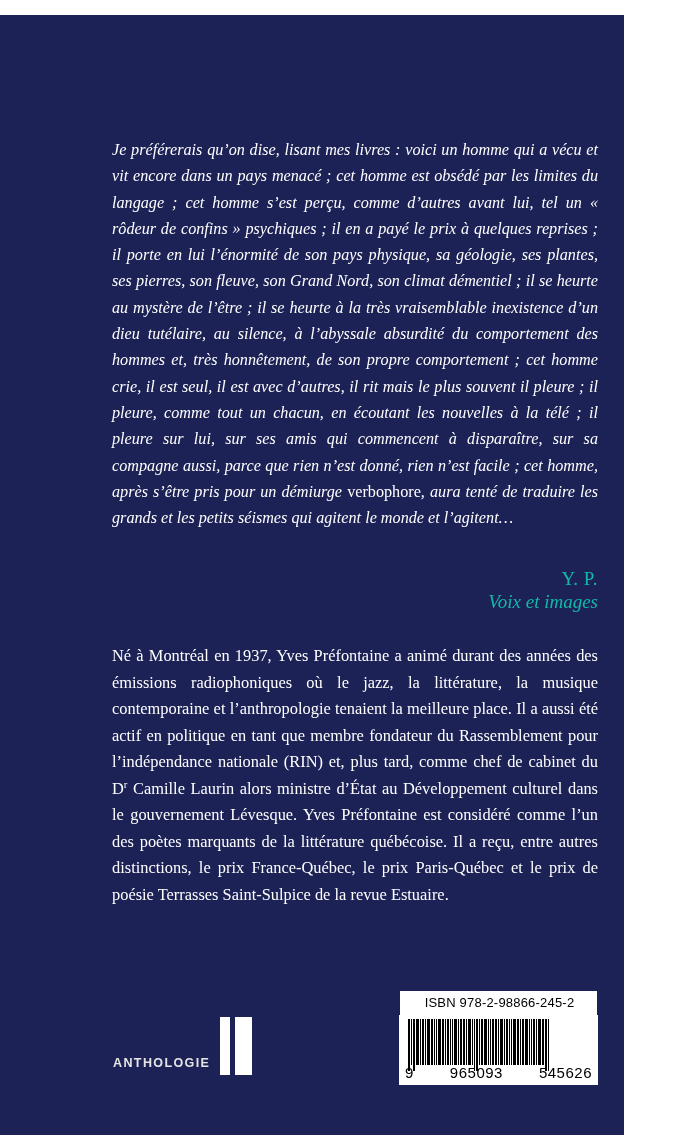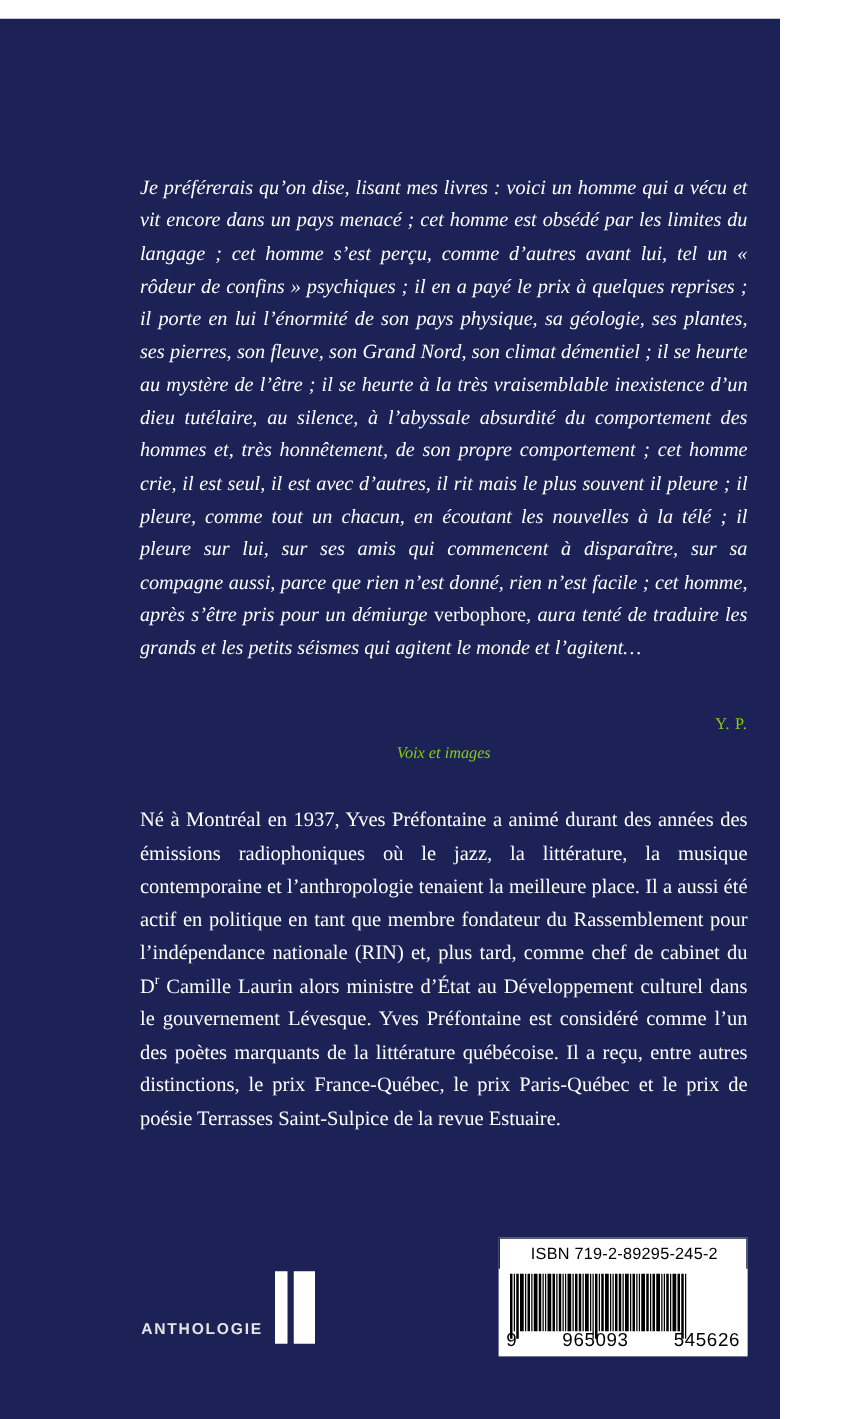--- a/index.html
+++ b/index.html
@@ -35,32 +35,31 @@
     text-justify: inter-word;
   }
   .quote-block .roman {
     font-style: normal;
   }
   .attrib {
     position: absolute;
     left: 112px;
     top: 552px;
     width: 486px;
-    color: #84cc16;
+    color: #14b8a6;
     text-align: right;
-    font-size: 13px;
+    font-size: 19px;
     line-height: 23px;
   }
   .attrib .initials {
     font-style: normal;
     letter-spacing: 0.5px;
   }
   .attrib .source {
     font-style: italic;
-    text-align: center;
   }
   .bio-block {
     position: absolute;
     left: 112px;
     top: 628px;
     width: 486px;
     color: #ffffff;
     font-size: 16.4px;
     line-height: 26.5px;
     text-align: justify;
@@ -209,21 +208,21 @@
 
   <div class="logo">
     <div class="logo-antho">ANTHOLOGIE</div>
     <div class="logo-bars">
       <div class="logo-bar-a"></div>
       <div class="logo-bar-b"></div>
     </div>
   </div>
 
   <div class="isbn-box">
-    <div class="isbn-text">ISBN 719-2-89295-245-2</div>
+    <div class="isbn-text">ISBN 978-2-98866-245-2</div>
   </div>
 
   <div class="barcode-frame">
     <div class="bars">
       <span class="tall" style="width:2px"></span>
       <span style="width:1px"></span>
       <span class="tall" style="width:2px"></span>
       <span style="width:3px"></span>
       <span style="width:1px"></span>
       <span style="width:2px"></span>

